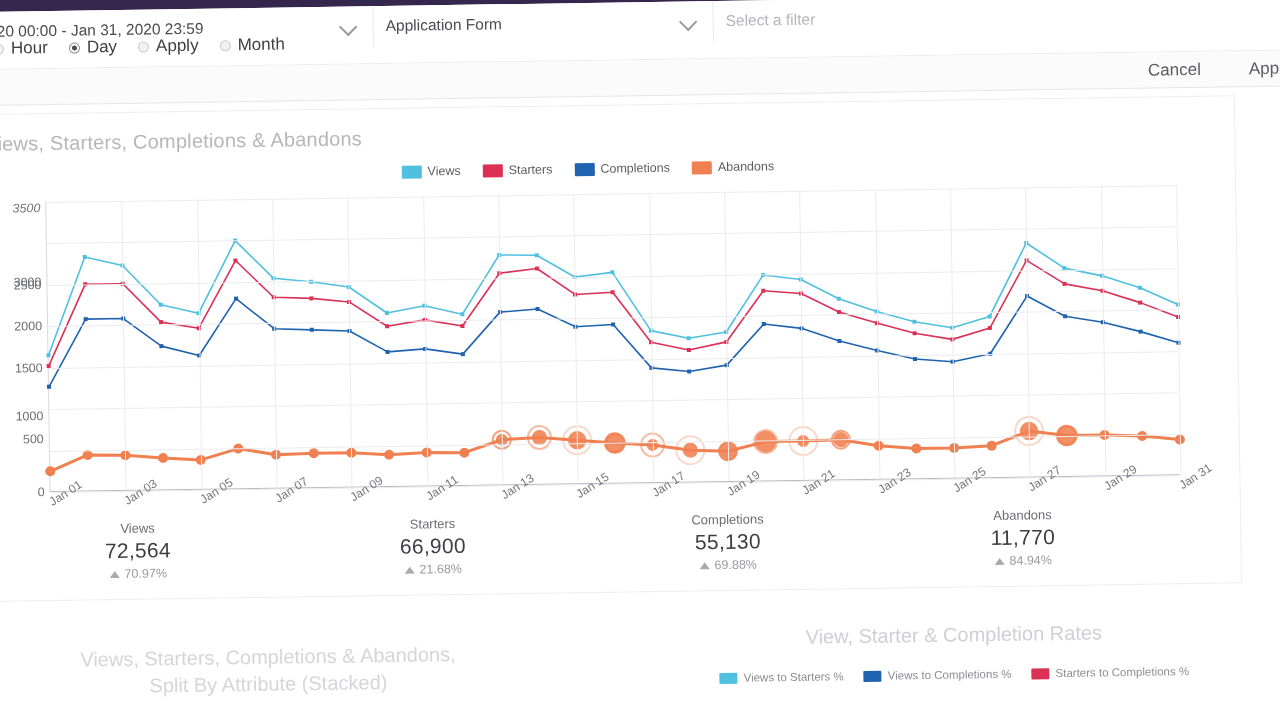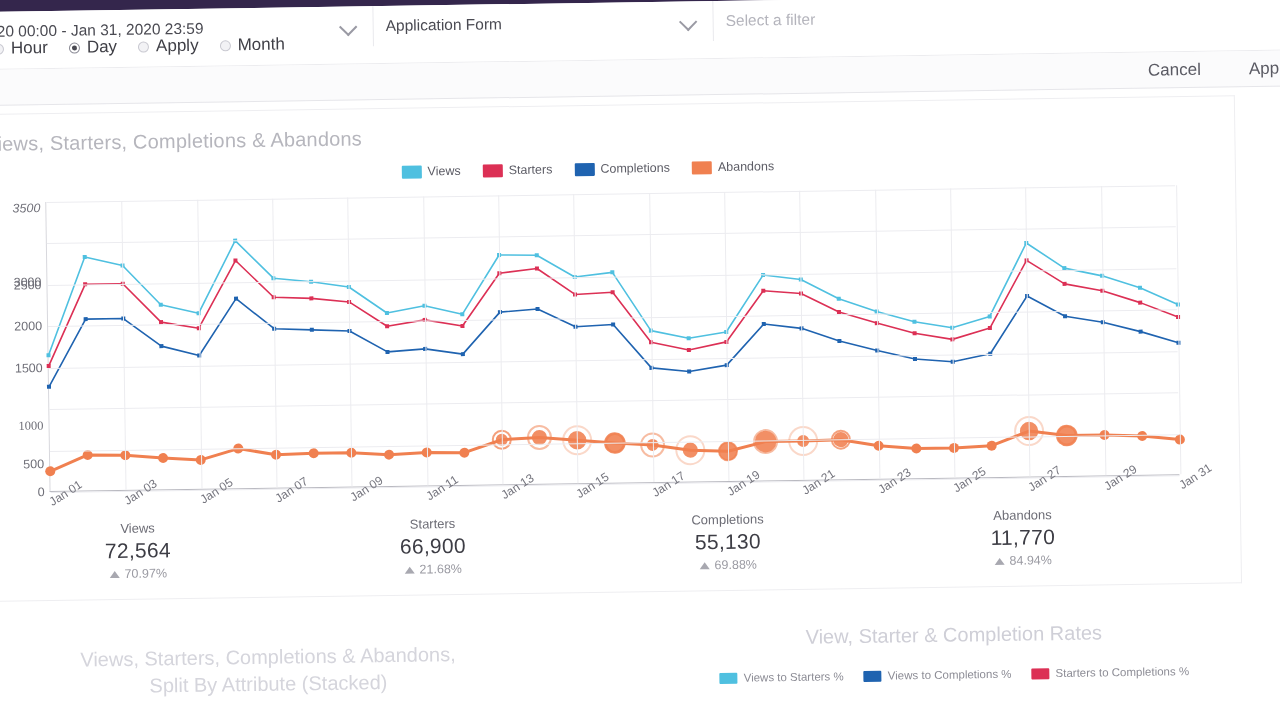--- a/index.html
+++ b/index.html
@@ -467,23 +467,23 @@
             <circle cx="979.3333333333334" cy="243.6" r="9.2" fill="#F08050" opacity="0.88"></circle>
             <circle cx="1017" cy="248.57142857142858" r="9" fill="none" stroke="#F08050" stroke-width="2" opacity="0.75"></circle>
             <circle cx="1017" cy="248.57142857142858" r="10.8" fill="#F08050" opacity="0.88"></circle>
             <circle cx="1054.6666666666667" cy="248.57142857142858" r="5" fill="#F08050" opacity="1"></circle>
             <circle cx="1092.3333333333333" cy="250.22857142857143" r="5" fill="#F08050" opacity="1"></circle>
             <circle cx="1130" cy="254.37142857142857" r="5" fill="#F08050" opacity="1"></circle>
           </svg>
       <div class="grid-h" style="top: 290px;"></div>
           <div class="ytick" style="top: 290px;">0</div>
           <div class="grid-h" style="top: 248.571px;"></div>
-          <div class="ytick" style="top: 262px;">500</div>
+          <div class="ytick" style="top: 237px;">500</div>
           <div class="grid-h" style="top: 207.143px;"></div>
-          <div class="ytick" style="top: 224px; font-family: Liberation Serif, serif;">1000</div>
+          <div class="ytick" style="top: 214px;">1000</div>
           <div class="grid-h" style="top: 165.714px;"></div>
           <div class="ytick" style="top: 165.714px;">1500</div>
           <div class="grid-h" style="top: 124.286px;"></div>
           <div class="ytick" style="top: 124.286px;">2000</div>
           <div class="grid-h" style="top: 82.8571px;"></div>
           <div class="ytick" style="top: 82.8571px;">2500</div>
           <div class="grid-h" style="top: 41.4286px;"></div>
           <div class="ytick" style="top: 50px; margin-top: 30px;">3000</div>
           <div class="grid-h" style="top: 0px;"></div>
           <div class="ytick" style="top: 6px; font-style: italic;">3500</div>

